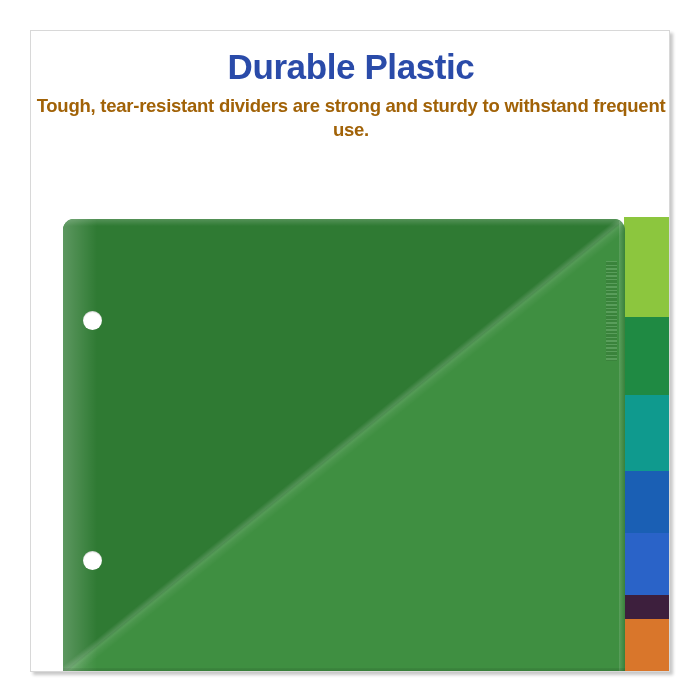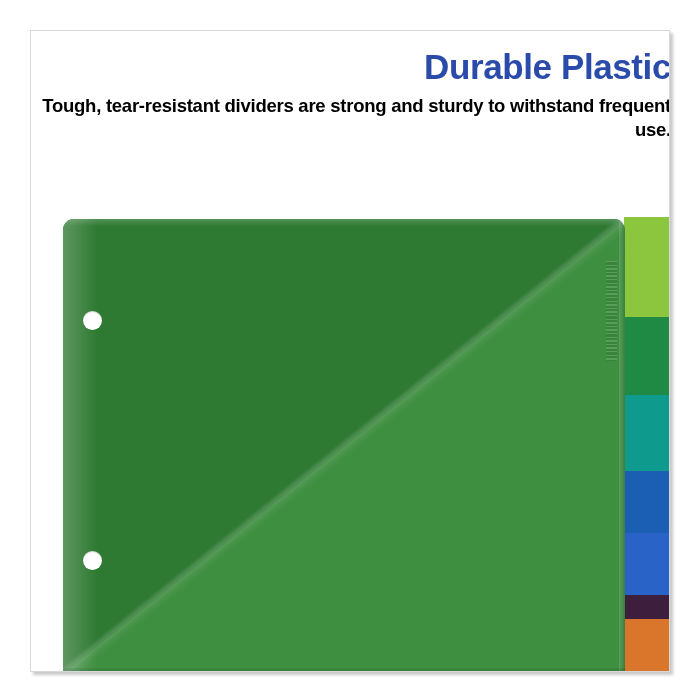--- a/index.html
+++ b/index.html
@@ -23,21 +23,21 @@
     overflow: hidden;
     box-sizing: border-box;
   }
 
   
   #headline-block {
     position: absolute;
     left: 0;
     top: 16px;
     width: 640px;
-    text-align: right;
+    text-align: center;
   }
 
   #headline {
     font-size: 35px;
     font-weight: bold;
     color: #2a4ba9;
     letter-spacing: -0.4px;
     line-height: 1.12;
     margin: 0;
   }
@@ -180,21 +180,21 @@
   .hole-top    { top: 92px; }
   .hole-bottom { top: 332px; }
 </style>
 </head>
 <body>
 
 <div id="product-card" style="border-color: rgb(216, 216, 216);">
 
   <div id="headline-block">
     <div id="headline" style="color: rgb(42, 75, 169);">Durable Plastic</div>
-    <div id="subhead" style="color: #000000;">Tough, tear-resistant dividers are strong and sturdy to withstand frequent use.</div>
+    <div id="subhead" style="color: #a16207;">Tough, tear-resistant dividers are strong and sturdy to withstand frequent use.</div>
   </div>
 
   <div id="divider-stack">
 
     <div class="tab tab-1" style="background: rgb(140, 198, 62);"></div>
     <div class="tab tab-2" style="background: rgb(31, 138, 67);"></div>
     <div class="tab tab-3" style="background: rgb(15, 154, 142);"></div>
     <div class="tab tab-4" style="background: rgb(26, 95, 180);"></div>
     <div class="tab tab-5" style="background: rgb(42, 99, 200);"></div>
     <div class="tab tab-6" style="background: rgb(61, 31, 61);"></div>

